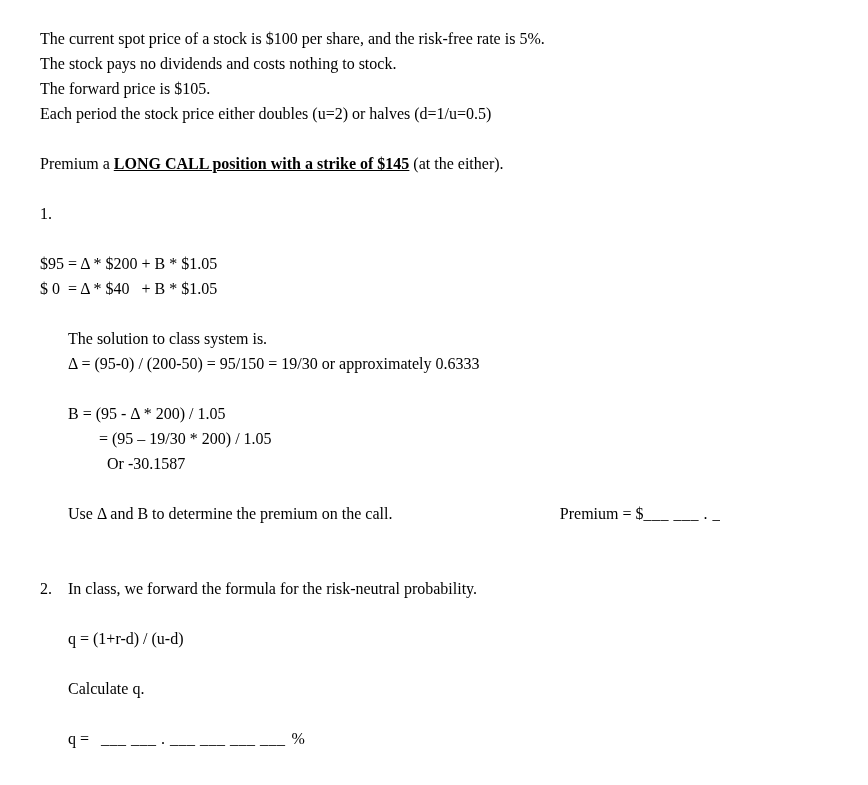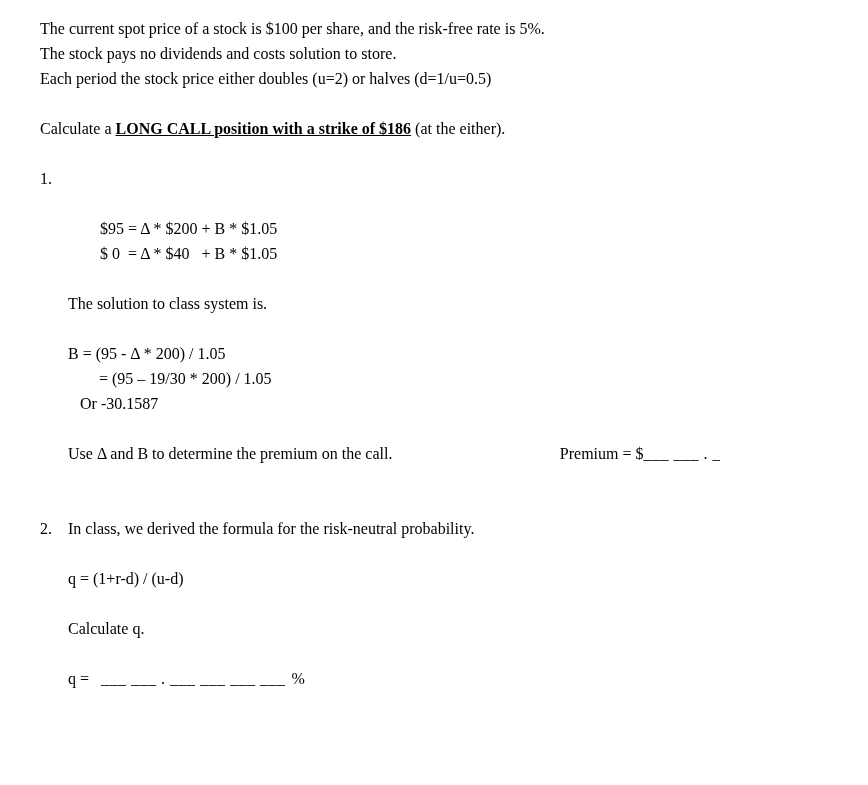--- a/index.html
+++ b/index.html
@@ -5,94 +5,96 @@
   html, body { margin: 0; padding: 0; background: #ffffff; }
   body {
     font-family: "Liberation Serif", "DejaVu Serif", serif;
     font-size: 16px;
     color: #000000;
   }
   .page {
     width: 720px;
     height: 785px;
     box-sizing: border-box;
-    padding: 16px 40px 0 40px;
+    padding: 26px 40px 0 40px;
     background: #ffffff;
     overflow: hidden;
   }
   p { margin: 0; line-height: 25px; }
   .pre { white-space: pre; }
   .mt1 { margin-top: 25px; }   
   .mt2 { margin-top: 50px; }   
   .numbered { display: flex; line-height: 25px; }
   .num { width: 28px; flex: none; }
   .indent1 { margin-left: 28px; }  
-  .equations { margin-left: 60px; }
+  .equations { }
   .b2 { margin-left: 31px; }
-  .b3 { margin-left: 12px; }
+  .b3 { margin-left: 39px; }
   .emph { font-weight: bold; text-decoration: underline; }
   .premium-line {
     display: flex;
     justify-content: space-between;
     width: 700px;
     margin-left: 28px;
     line-height: 25px;
   }
   .answer-line { margin-left: 28px; line-height: 25px; }
   .blanks { letter-spacing: 0.5px; }
   .gap-l { margin-left: 12px; }
   .gap-s { margin-left: 6px; }
 </style>
 </head>
 <body>
 
 <div class="page">
 
   <div>
     <p>The current spot price of a stock is $100 per share, and the risk-free rate is 5%.</p>
-    <p>The stock pays no dividends and costs solution to store.</p>
+    <p>The stock pays no dividends and costs nothing to stock.</p>
+    <p>The forward price is $105.</p>
     <p>Each period the stock price either doubles (u=2) or halves (d=1/u=0.5)</p>
   </div>
 
   <p class="mt1">
-    <span>Calculate a </span><span class="emph">LONG CALL position with a strike of $186</span><span> (at the either).</span>
+    <span>Premium a </span><span class="emph">LONG CALL position with a strike of $145</span><span> (at the either).</span>
   </p>
 
   <div>
     <div class="numbered mt1">
       <span class="num">1.</span>
     </div>
 
     <div class="equations mt1">
       <p class="pre">$95 = Δ * $200 + B * $1.05</p>
       <p class="pre">$ 0  = Δ * $40   + B * $1.05</p>
     </div>
 
     <div class="indent1 mt1">
       <p>The solution to class system is.</p>
+      <p>Δ = (95-0) / (200-50) = 95/150 = 19/30 or approximately 0.6333</p>
     </div>
 
     <div class="indent1 mt1">
       <p>B = (95 - Δ * 200) / 1.05</p>
       <p class="b2">= (95 – 19/30 * 200) / 1.05</p>
       <p class="b3">Or -30.1587</p>
     </div>
 
     <div class="premium-line mt1">
       <span>Use Δ and B to determine the premium on the call.</span>
       <span>
         <span>Premium = $</span><span class="blanks">___ ___ . ___ ___</span>
       </span>
     </div>
   </div>
 
   <div>
     <div class="numbered mt2">
       <span class="num">2.</span>
-      <span>In class, we derived the formula for the risk-neutral probability.</span>
+      <span>In class, we forward the formula for the risk-neutral probability.</span>
     </div>
 
     <p class="indent1 mt1">q = (1+r-d) / (u-d)</p>
 
     <p class="indent1 mt1">Calculate q.</p>
 
     <p class="answer-line mt1">
       <span>q =</span><span class="blanks gap-l">___ ___ . ___ ___ ___ ___</span><span class="gap-s">%</span>
     </p>
   </div>

